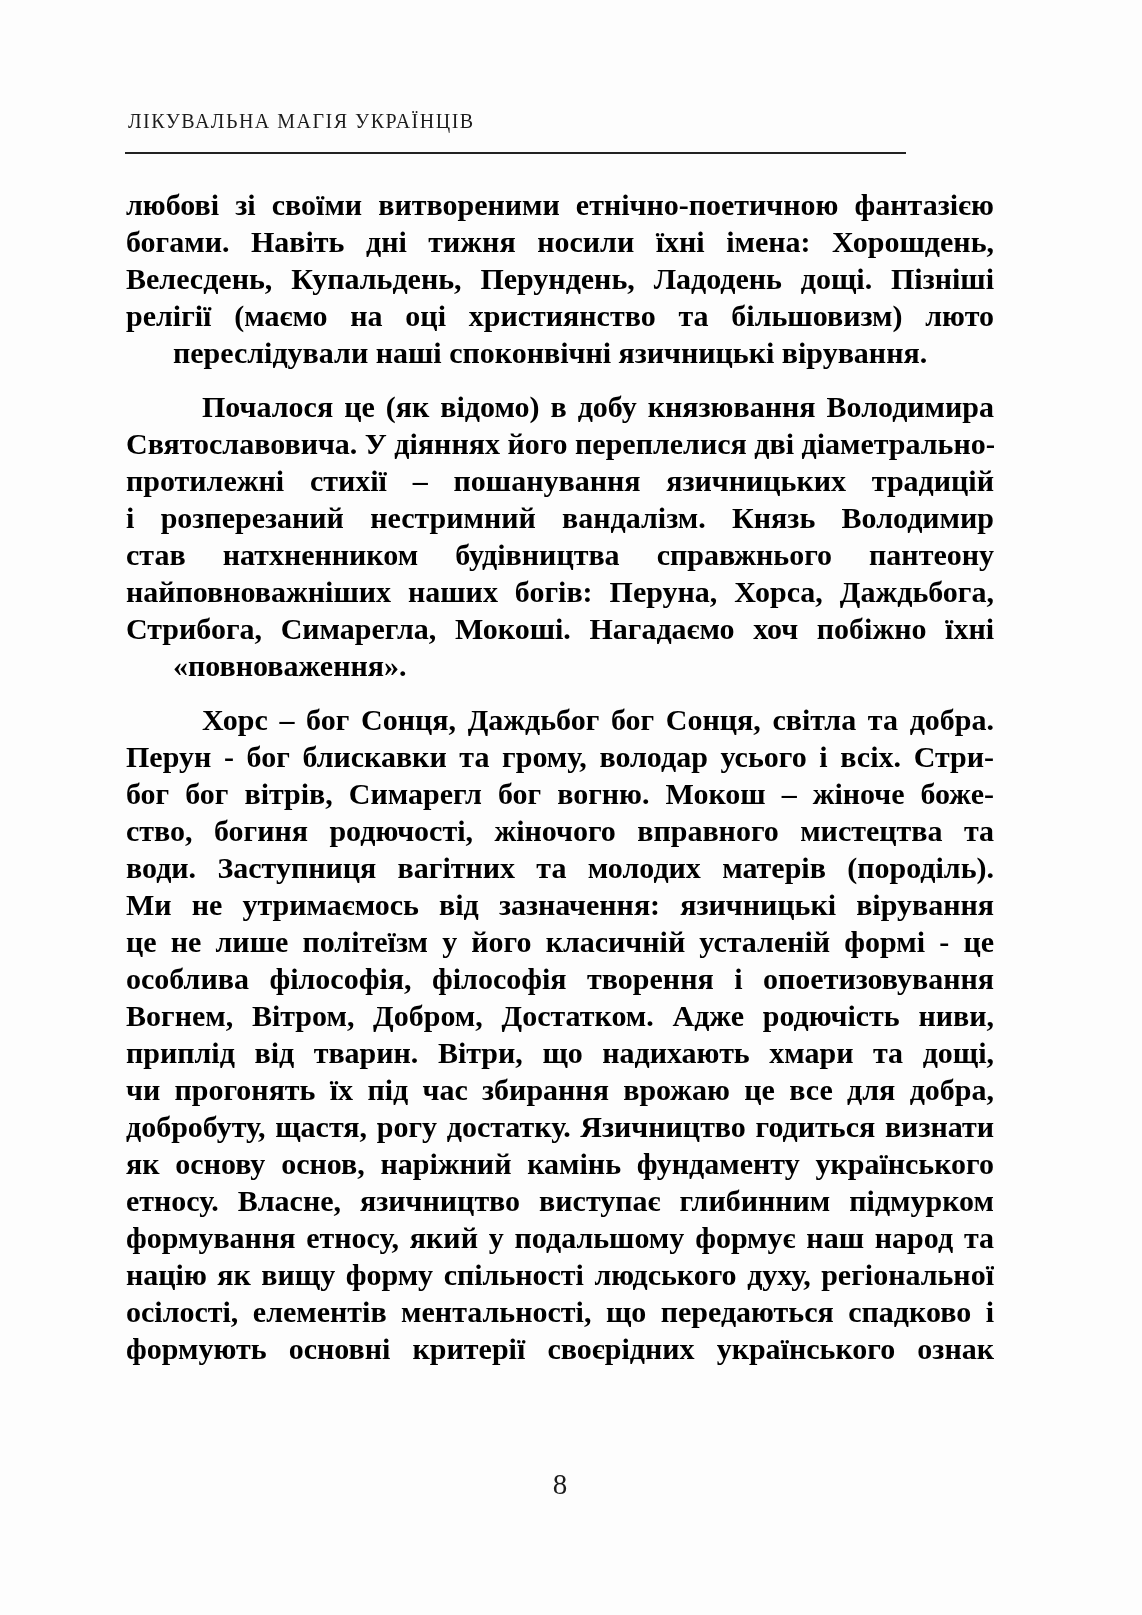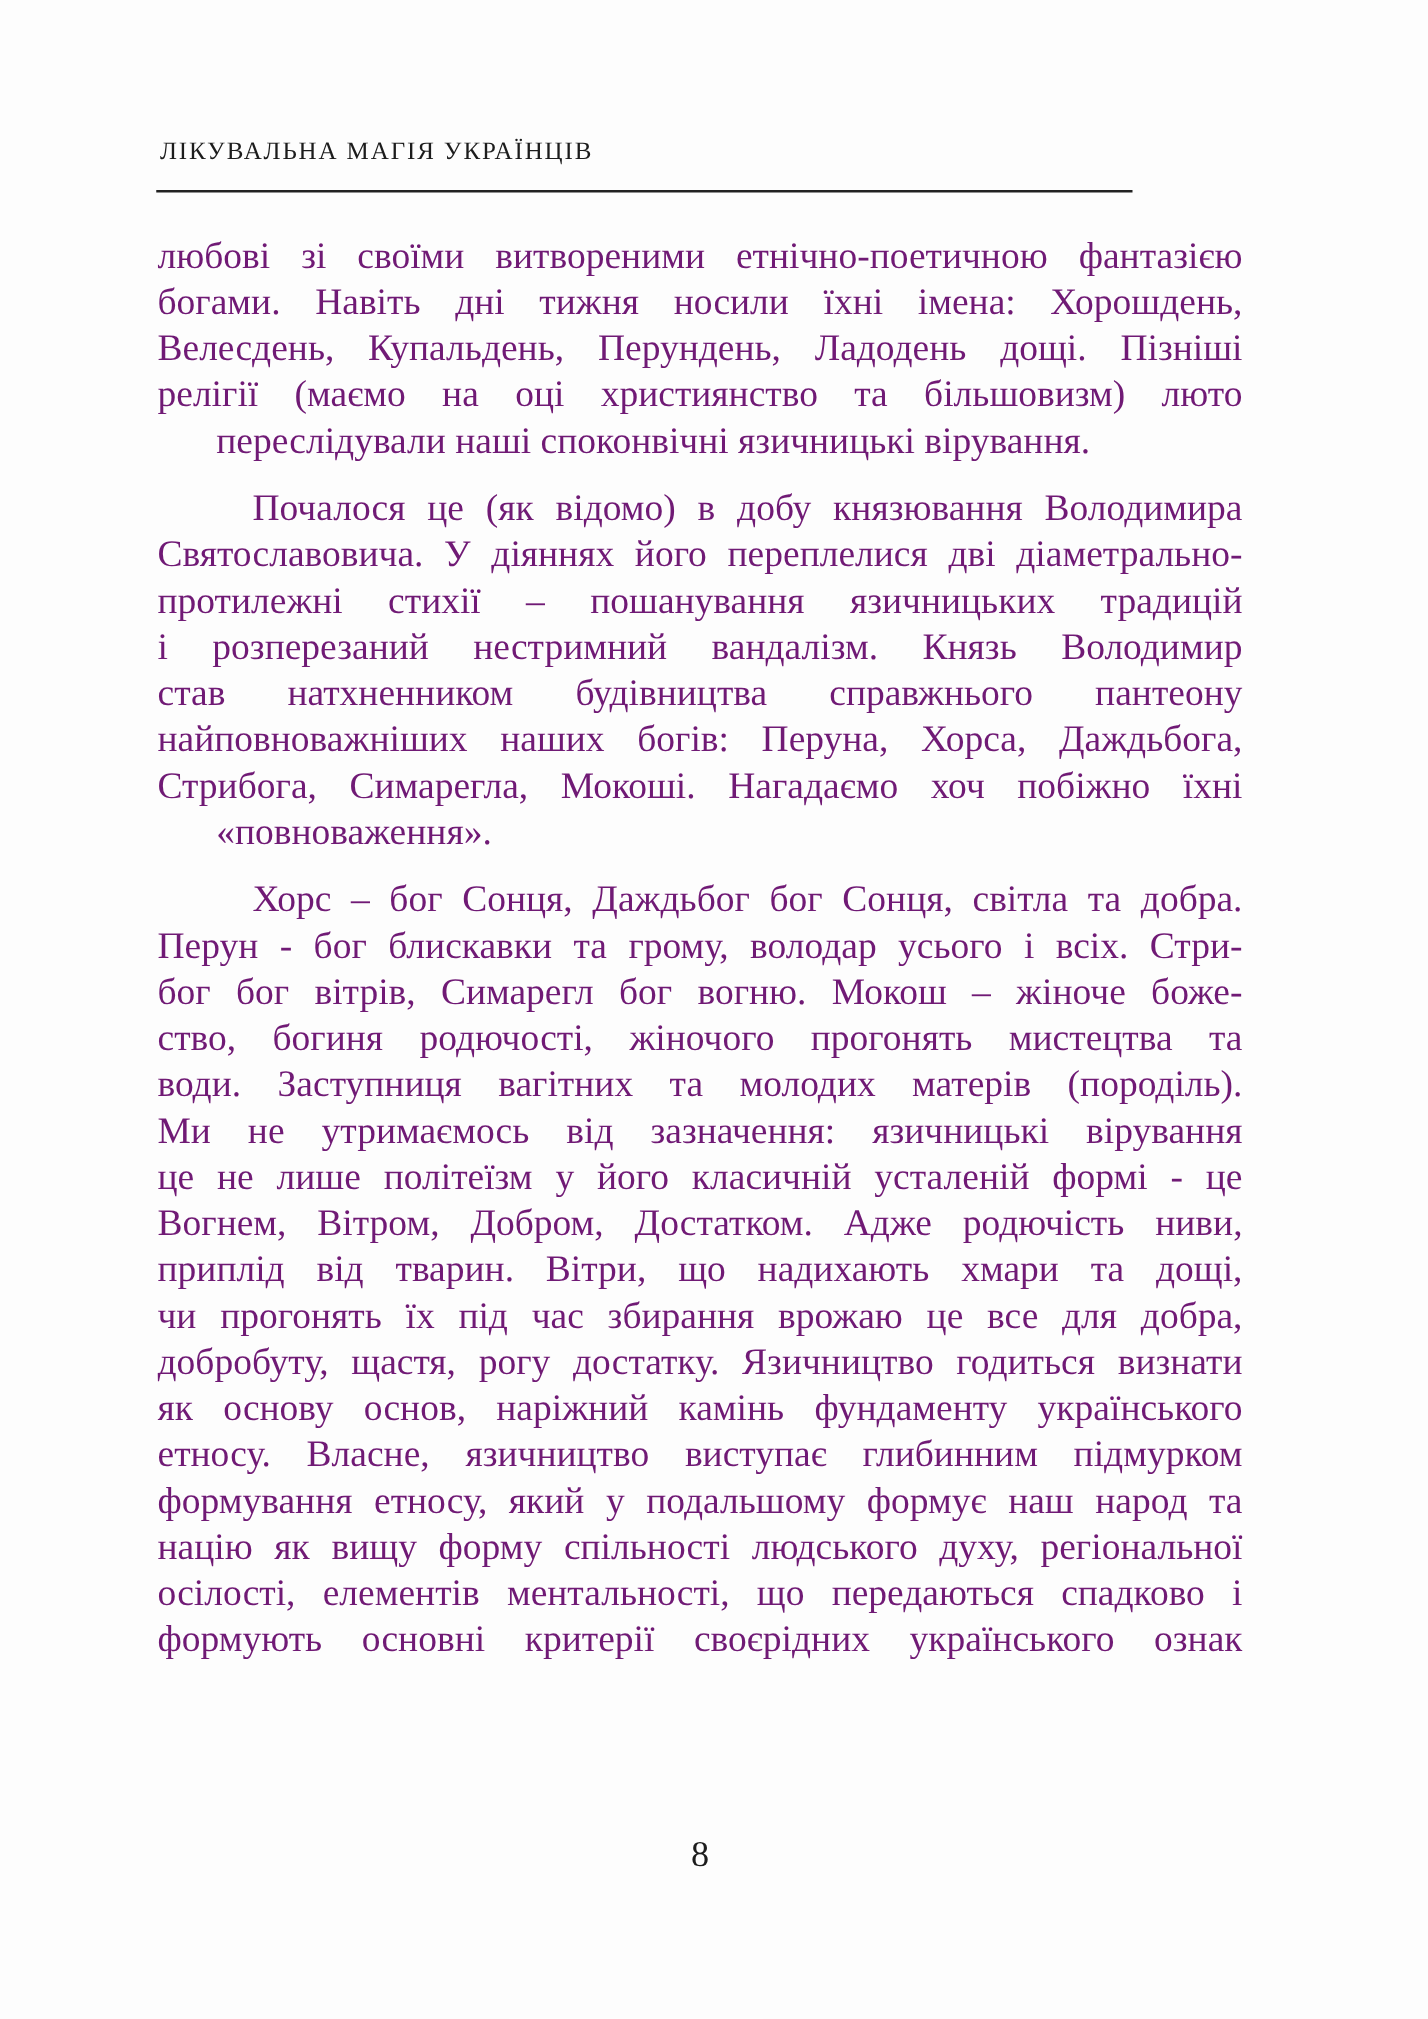--- a/index.html
+++ b/index.html
@@ -46,21 +46,22 @@
   }
   .line {
     display: block;
     height: 37px;
     line-height: 37px;
     font-size: 30px;
     white-space: nowrap;
     overflow: hidden;
     text-align: justify;
     text-align-last: justify;
-    color: #701a75;
+    color: #000000;
+    font-weight: bold;
   }
   .line.indent {
     text-indent: 76px;
   }
   .line.para-end {
     text-align-last: left;
     margin-left: 47px;
   }
   .page-number {
     position: absolute;
@@ -99,24 +100,25 @@
       <div class="line">став натхненником будівництва справжнього пантеону</div>
       <div class="line">найповноважніших наших богів: Перуна, Хорса, Даждьбога,</div>
       <div class="line">Стрибога, Симарегла, Мокоші. Нагадаємо хоч побіжно їхні</div>
       <div class="line para-end">«повноваження».</div>
     </div>
 
     <div class="para">
       <div class="line indent">Хорс – бог Сонця, Даждьбог бог Сонця, світла та добра.</div>
       <div class="line">Перун - бог блискавки та грому, володар усього і всіх. Стри-</div>
       <div class="line">бог бог вітрів, Симарегл бог вогню. Мокош – жіноче боже-</div>
-      <div class="line">ство, богиня родючості, жіночого прогонять мистецтва та</div>
+      <div class="line">ство, богиня родючості, жіночого вправного мистецтва та</div>
       <div class="line">води. Заступниця вагітних та молодих матерів (породіль).</div>
       <div class="line">Ми не утримаємось від зазначення: язичницькі вірування</div>
       <div class="line">це не лише політеїзм у його класичній усталеній формі - це</div>
+      <div class="line">особлива філософія, філософія творення і опоетизовування</div>
       <div class="line">Вогнем, Вітром, Добром, Достатком. Адже родючість ниви,</div>
       <div class="line">приплід від тварин. Вітри, що надихають хмари та дощі,</div>
       <div class="line">чи прогонять їх під час збирання врожаю це все для добра,</div>
       <div class="line">добробуту, щастя, рогу достатку. Язичництво годиться визнати</div>
       <div class="line">як основу основ, наріжний камінь фундаменту українського</div>
       <div class="line">етносу. Власне, язичництво виступає глибинним підмурком</div>
       <div class="line">формування етносу, який у подальшому формує наш народ та</div>
       <div class="line">націю як вищу форму спільності людського духу, регіональної</div>
       <div class="line">осілості, елементів ментальності, що передаються спадково і</div>
       <div class="line">формують основні критерії своєрідних українського ознак</div>

